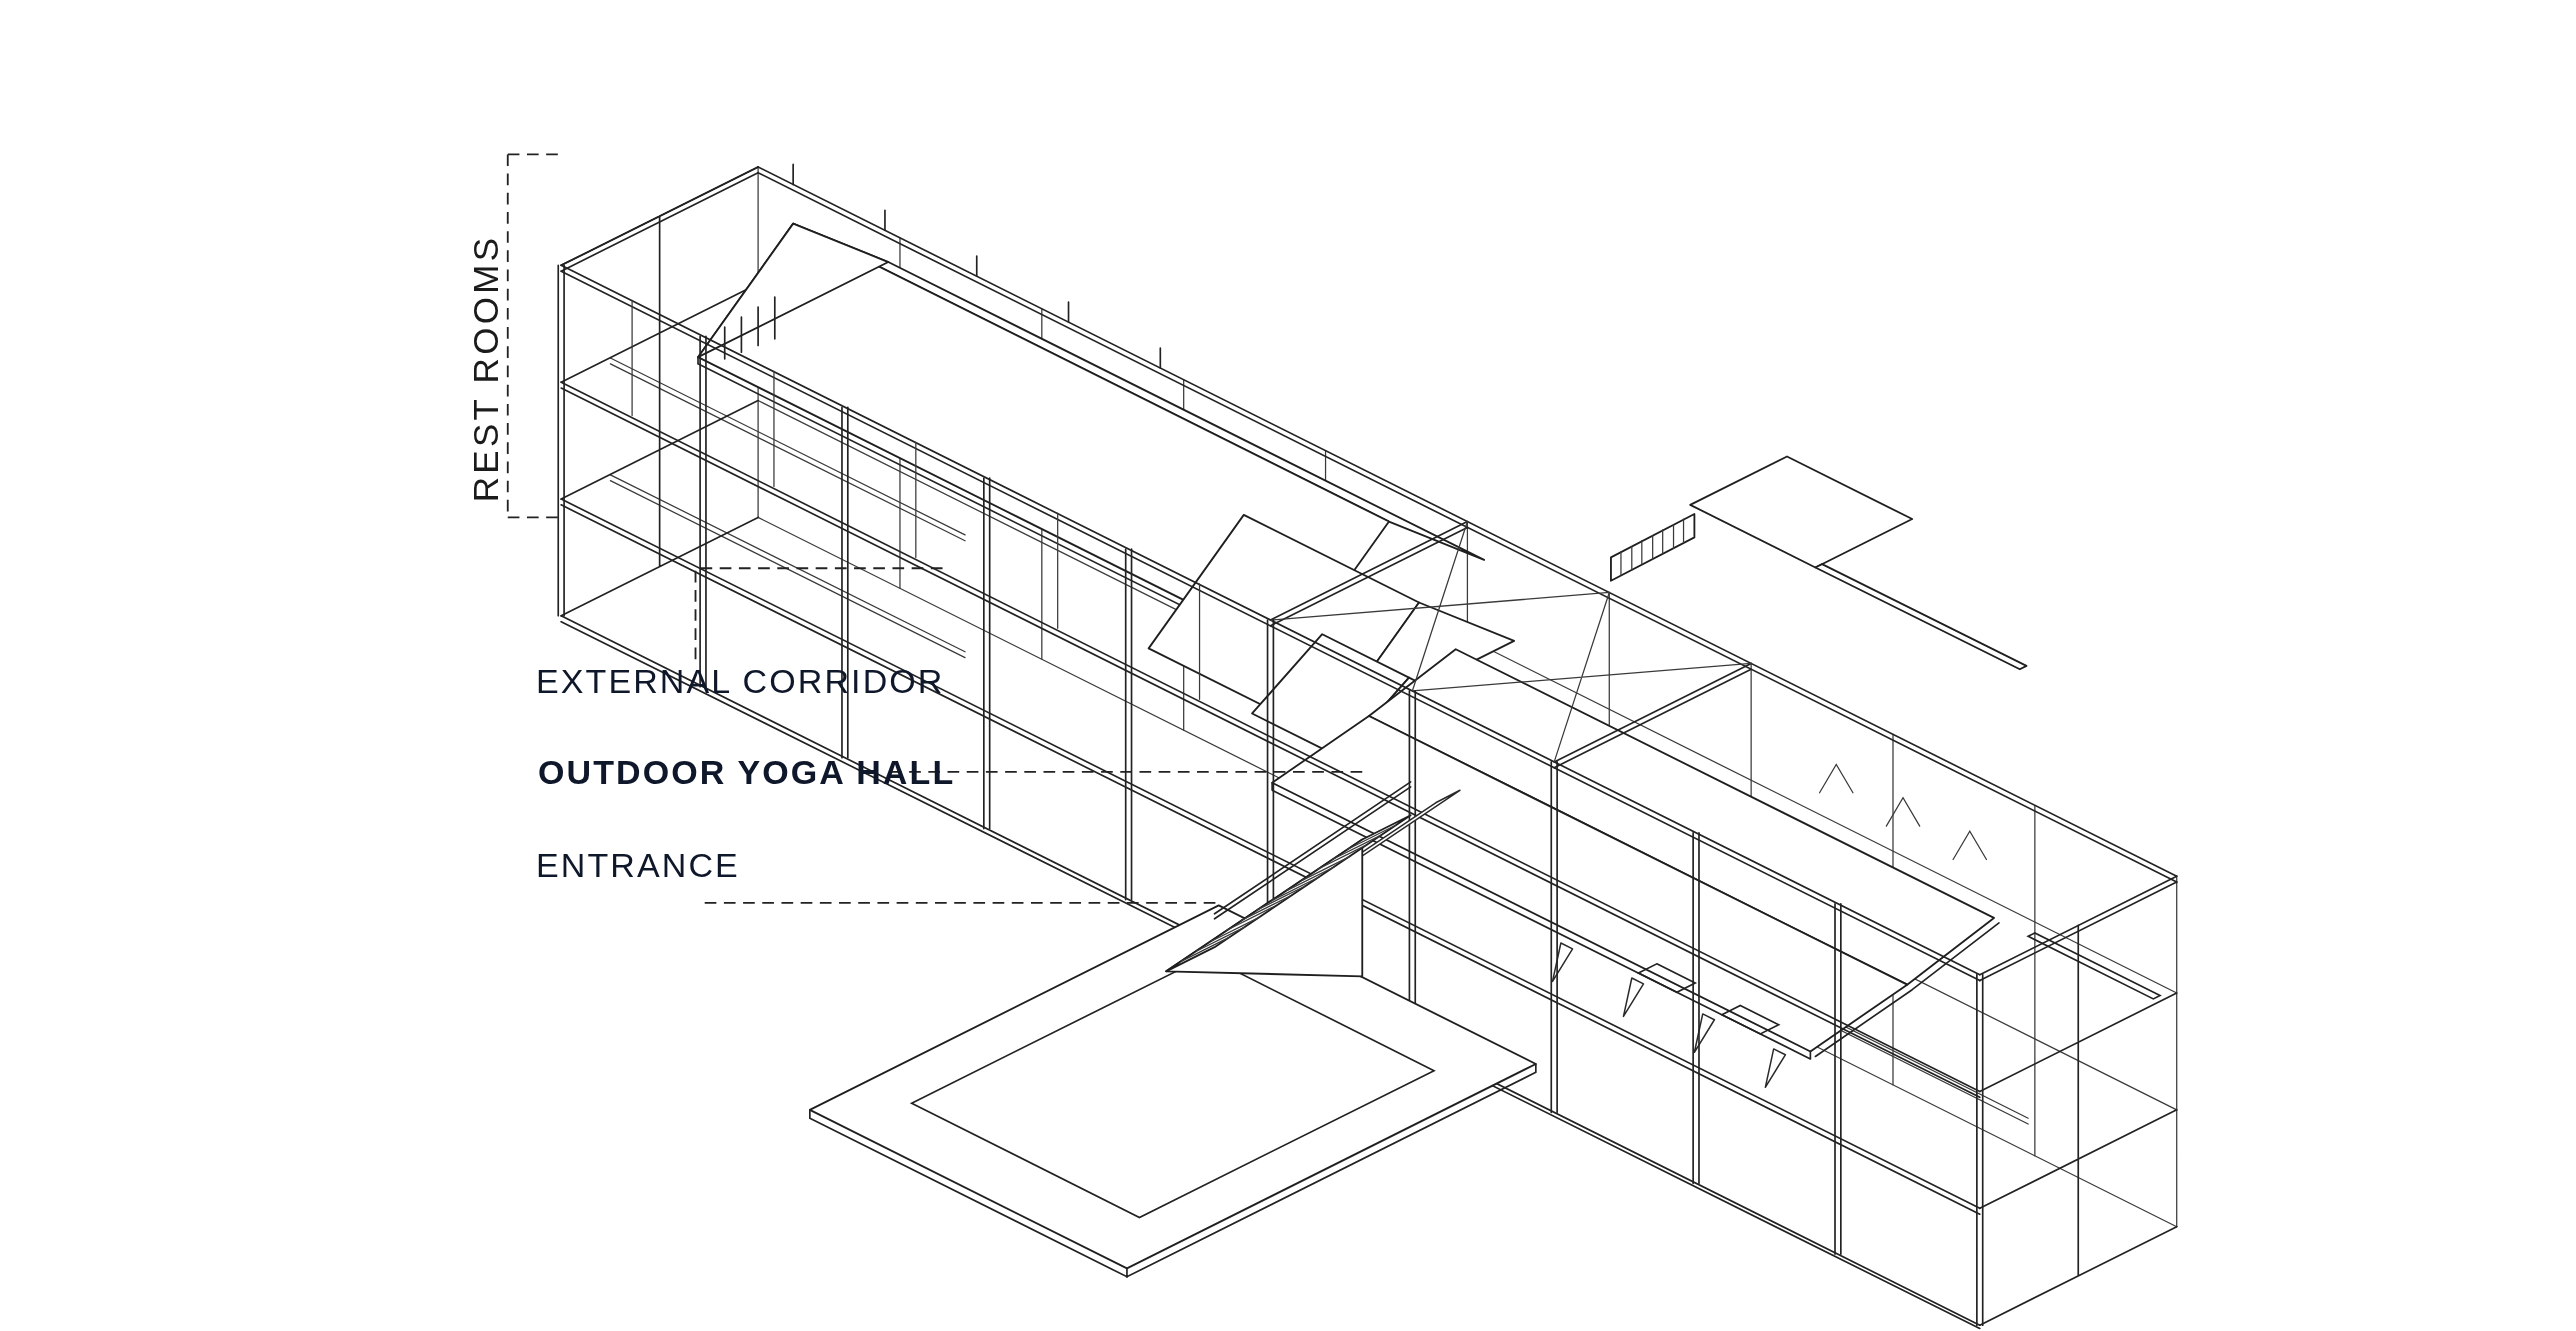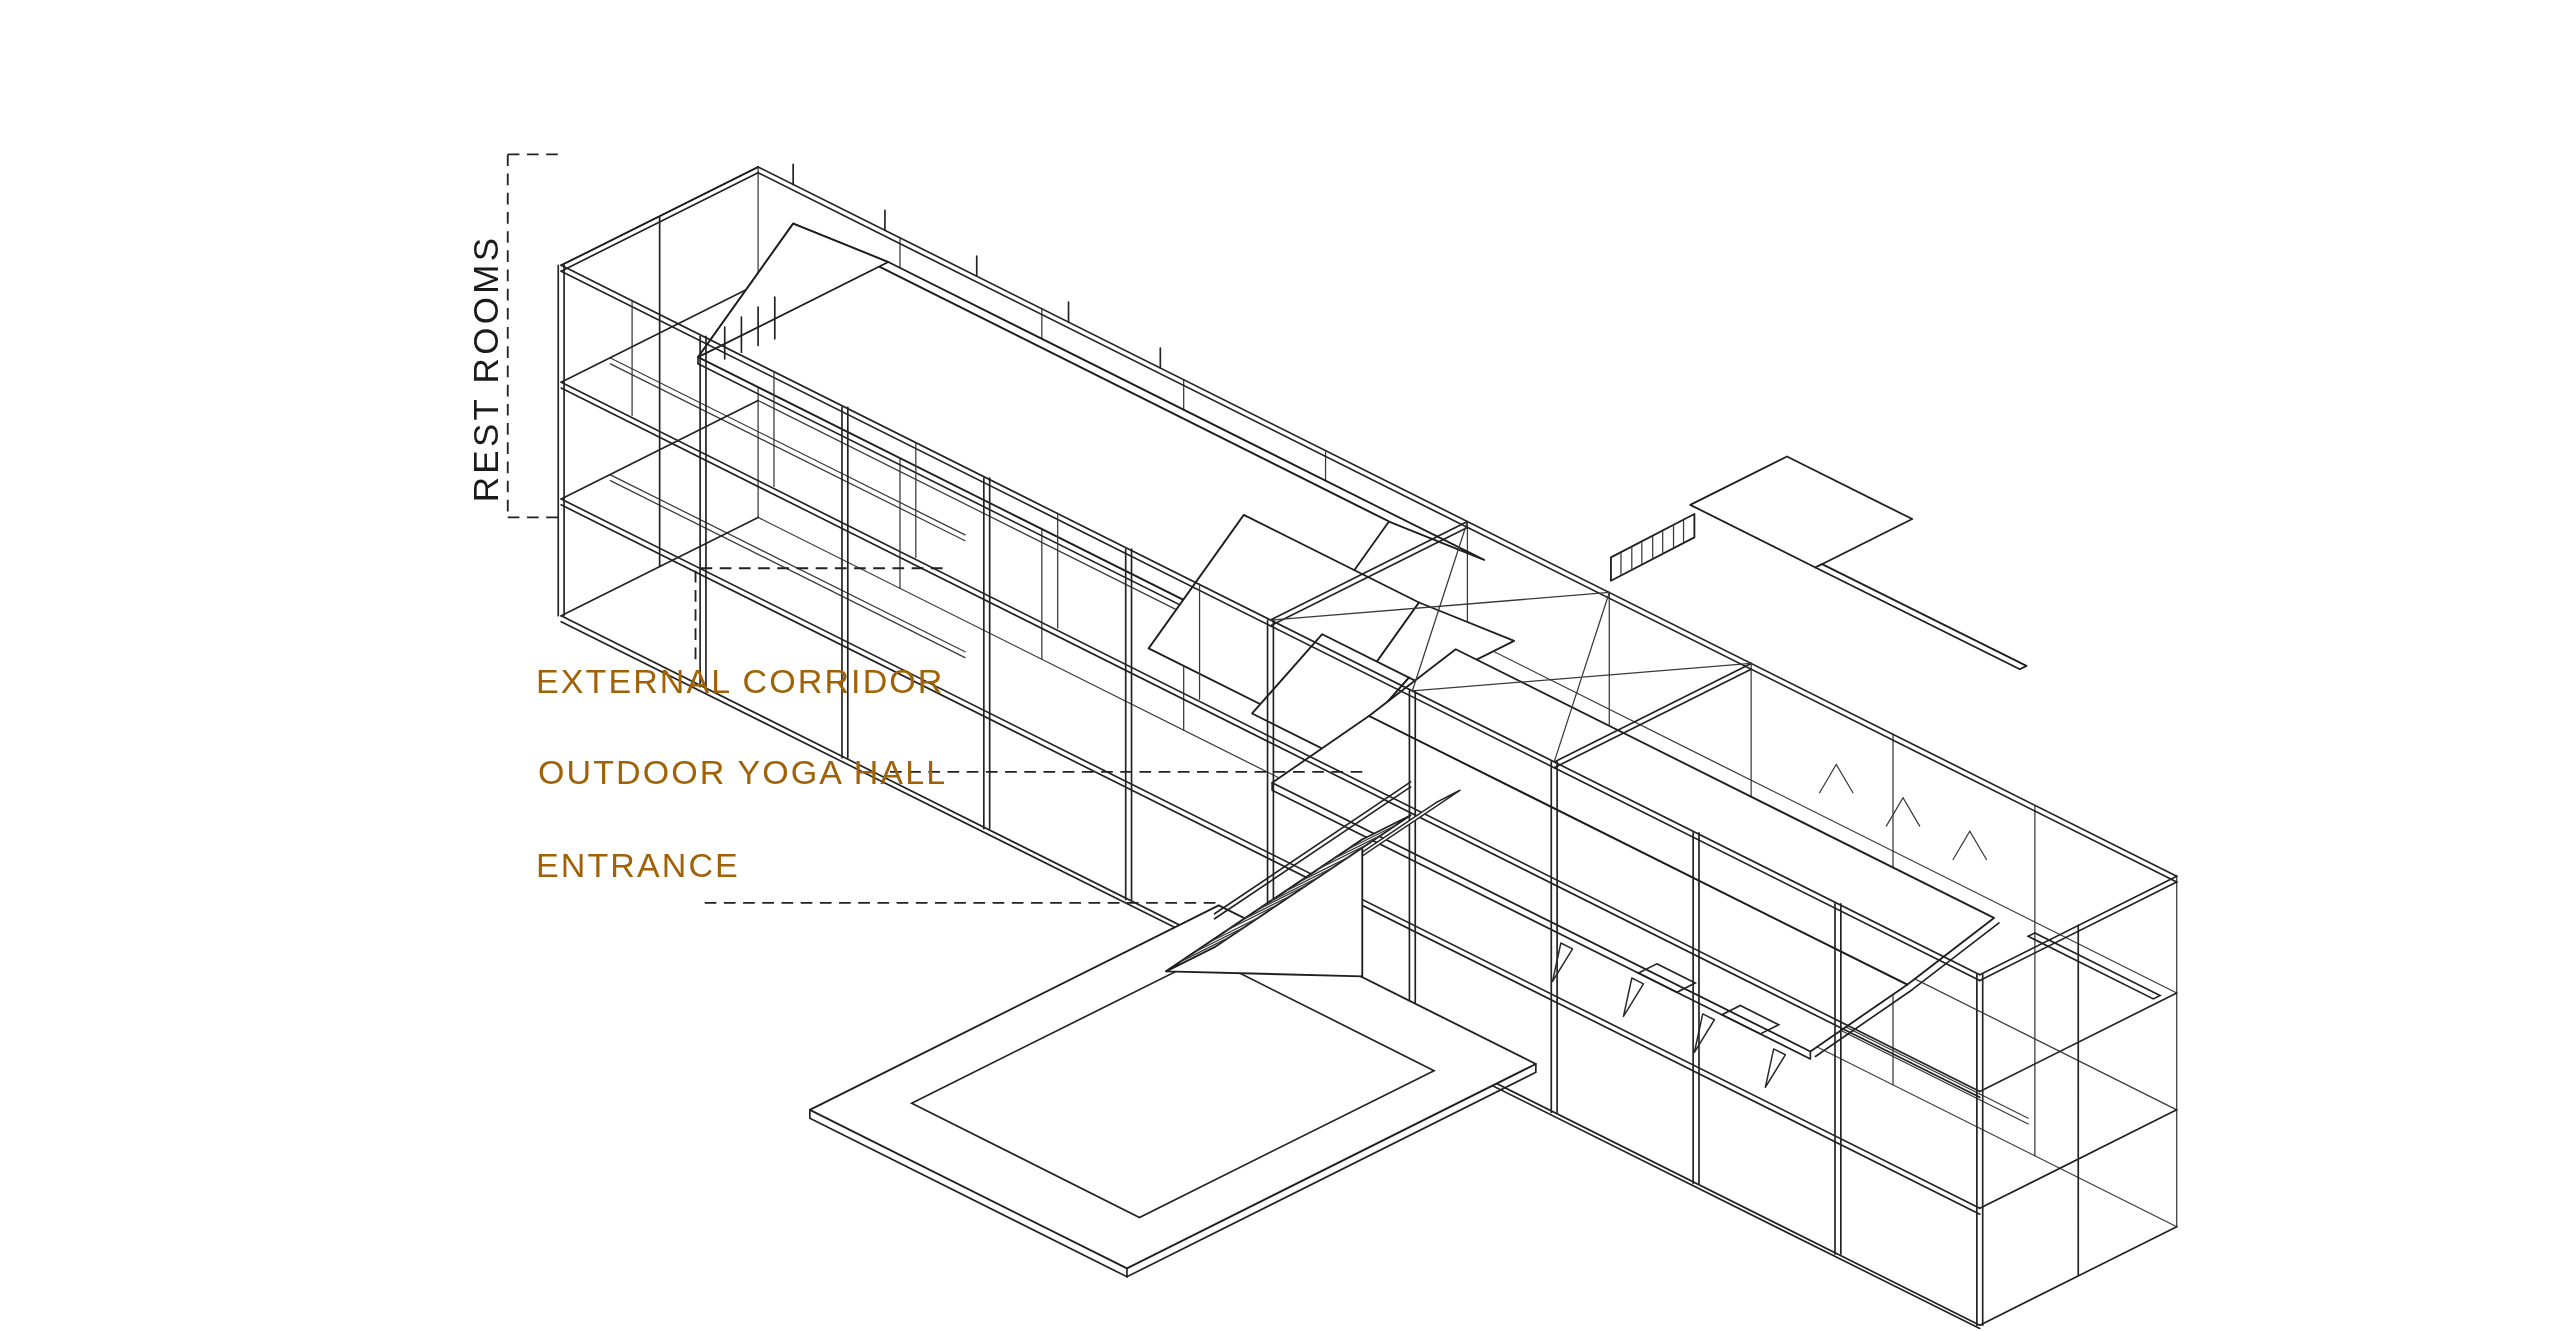--- a/index.html
+++ b/index.html
@@ -6,21 +6,21 @@
   #canvas{
     position:relative;
     width:2576px;height:1331px;
     background:#ffffff;
     font-family:"Liberation Sans", sans-serif;
     overflow:hidden;
   }
   svg{position:absolute;left:0;top:0;}
   .lbl{
     position:absolute;
-    color:#a16207;
+    color:#0f172a;
     font-size:34px;
     letter-spacing:2.1px;
     white-space:nowrap;
     line-height:1;
   }
   .v-lbl{
     position:absolute;
     width:301px;
     text-align:center;
     color:#1b1b1b;
@@ -135,18 +135,18 @@
       <path class="dash" d="M833 790 V681 H1134"></path>
       <path class="dash" d="M1066 925 H1640"></path>
       <path class="dash" d="M844 1082 H1462"></path>
     </g>
   </svg>
 
   <div class="v-lbl" style="left:335px;top:351px;">REST ROOMS</div>
 
   <div class="lbl" style="left:536px;top:664px;">EXTERNAL CORRIDOR</div>
 
-  <div class="lbl" style="left:538px;top:755px;">OUTDOOR YOGA HALL</div>
+  <div class="lbl" style="left:538px;top:755px;font-weight:bold;">OUTDOOR YOGA HALL</div>
 
   <div class="lbl" style="left:536px;top:848px;">ENTRANCE</div>
 
 </div>
 
 
 </body></html>

